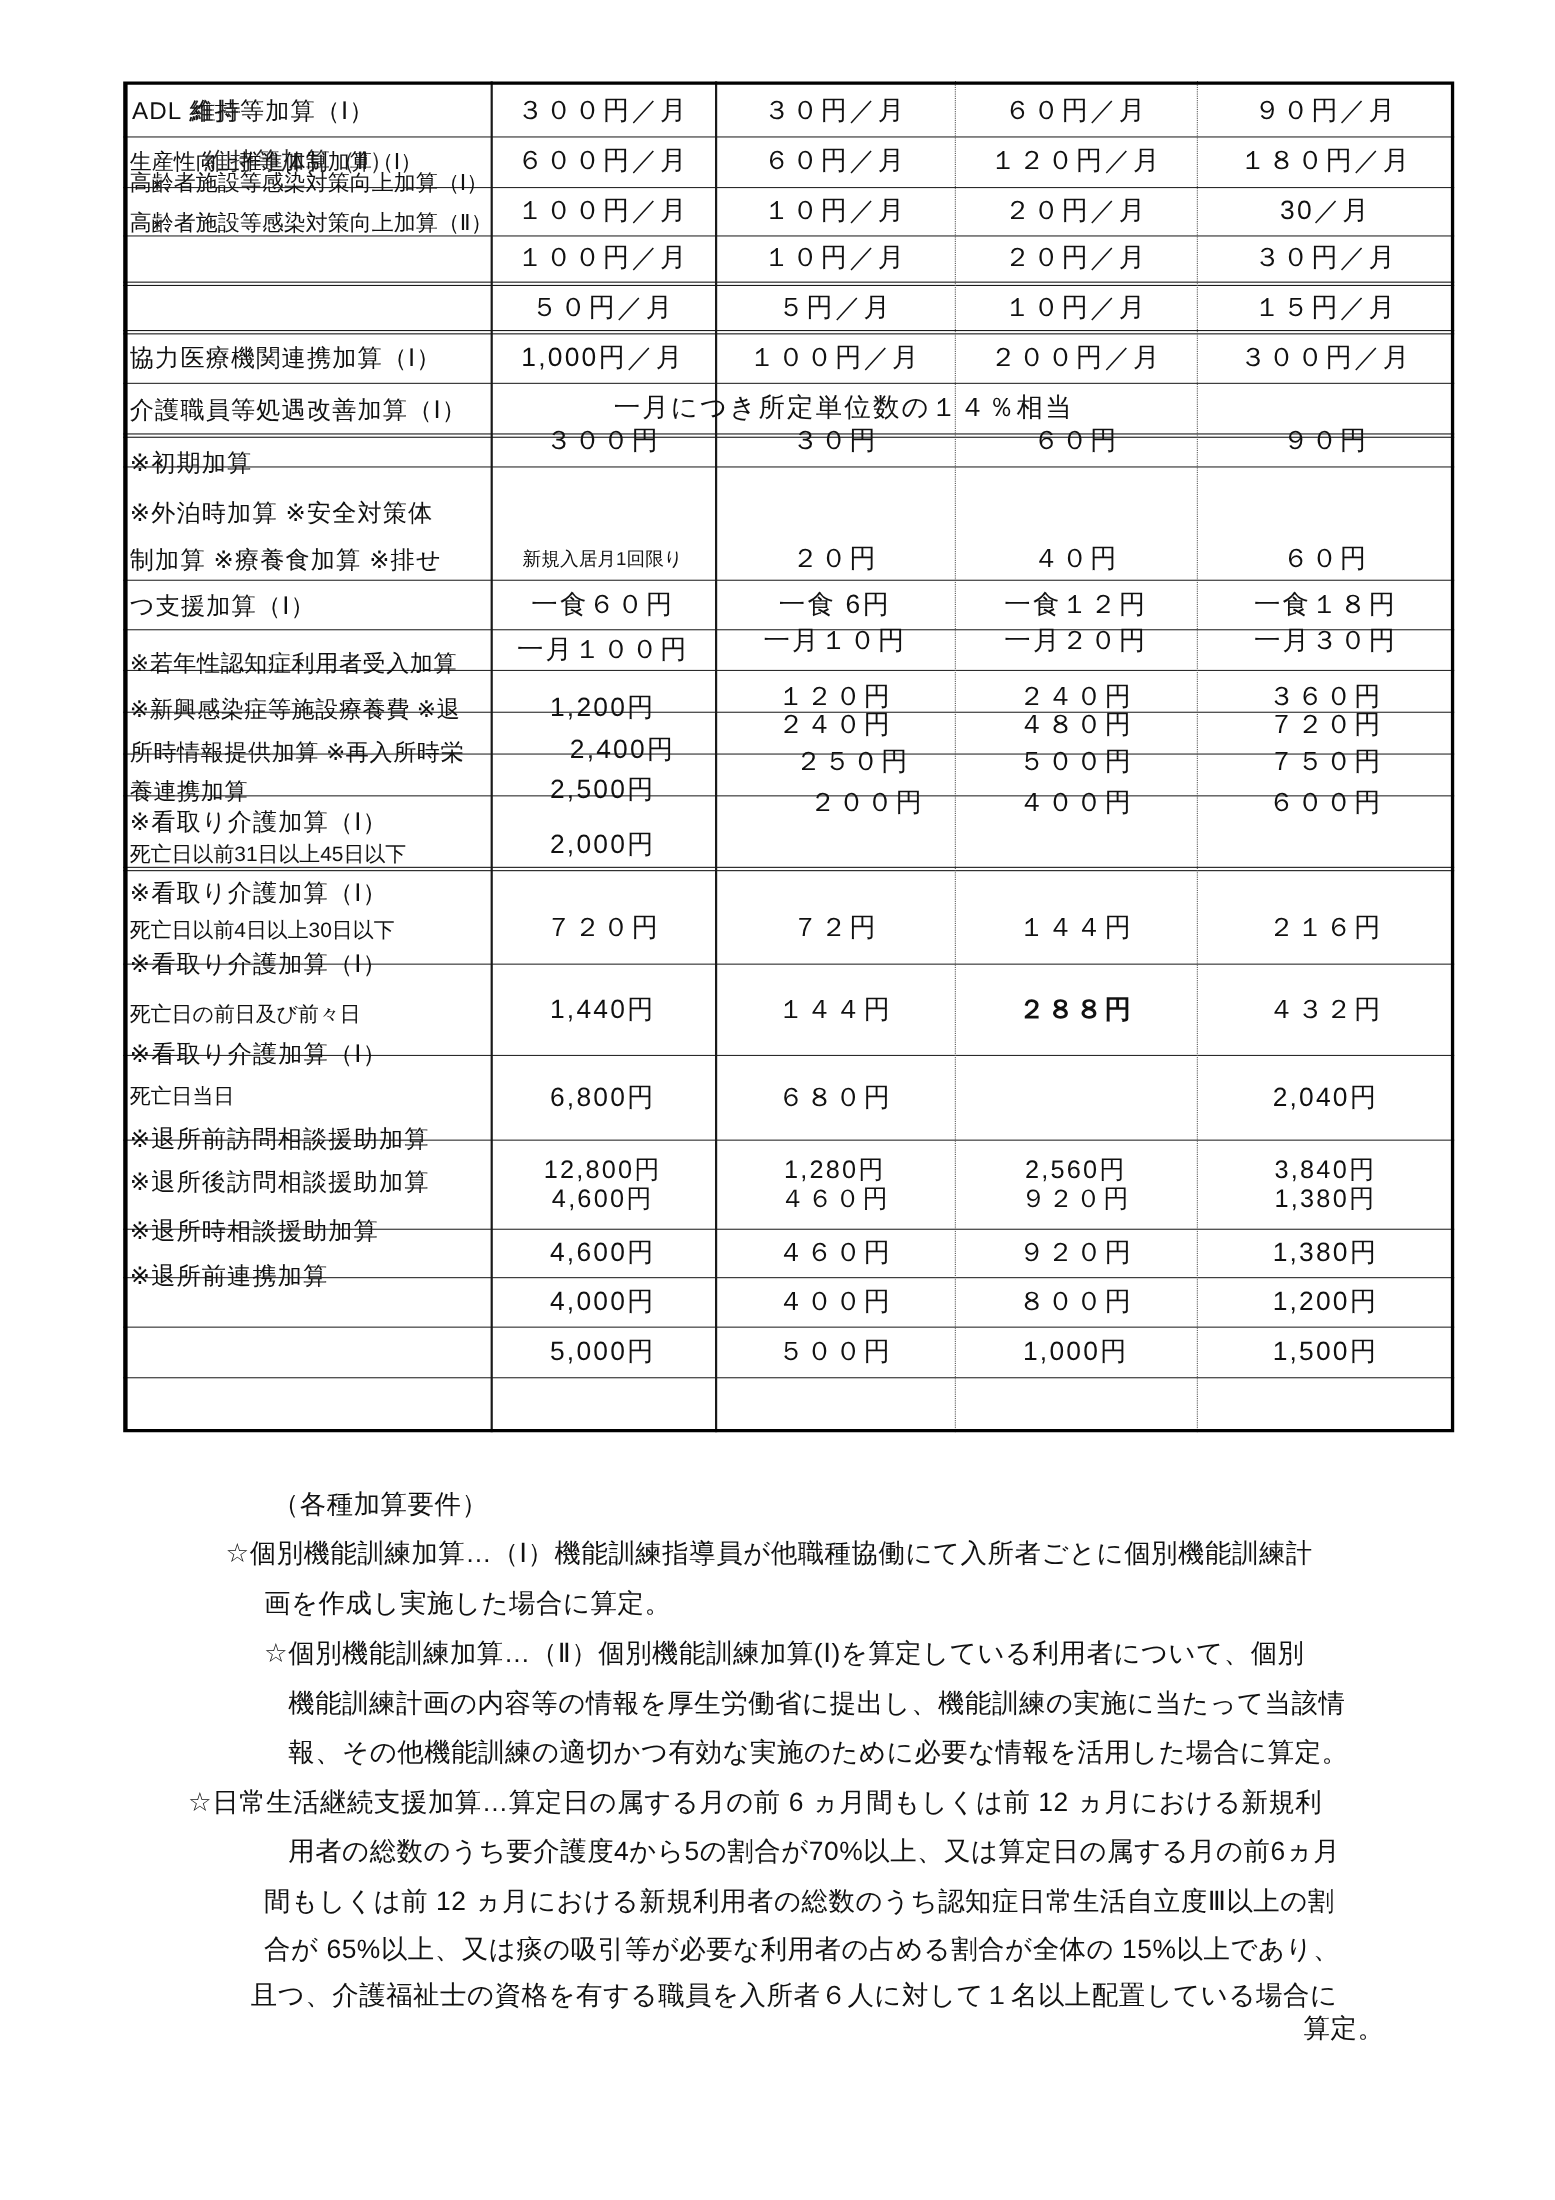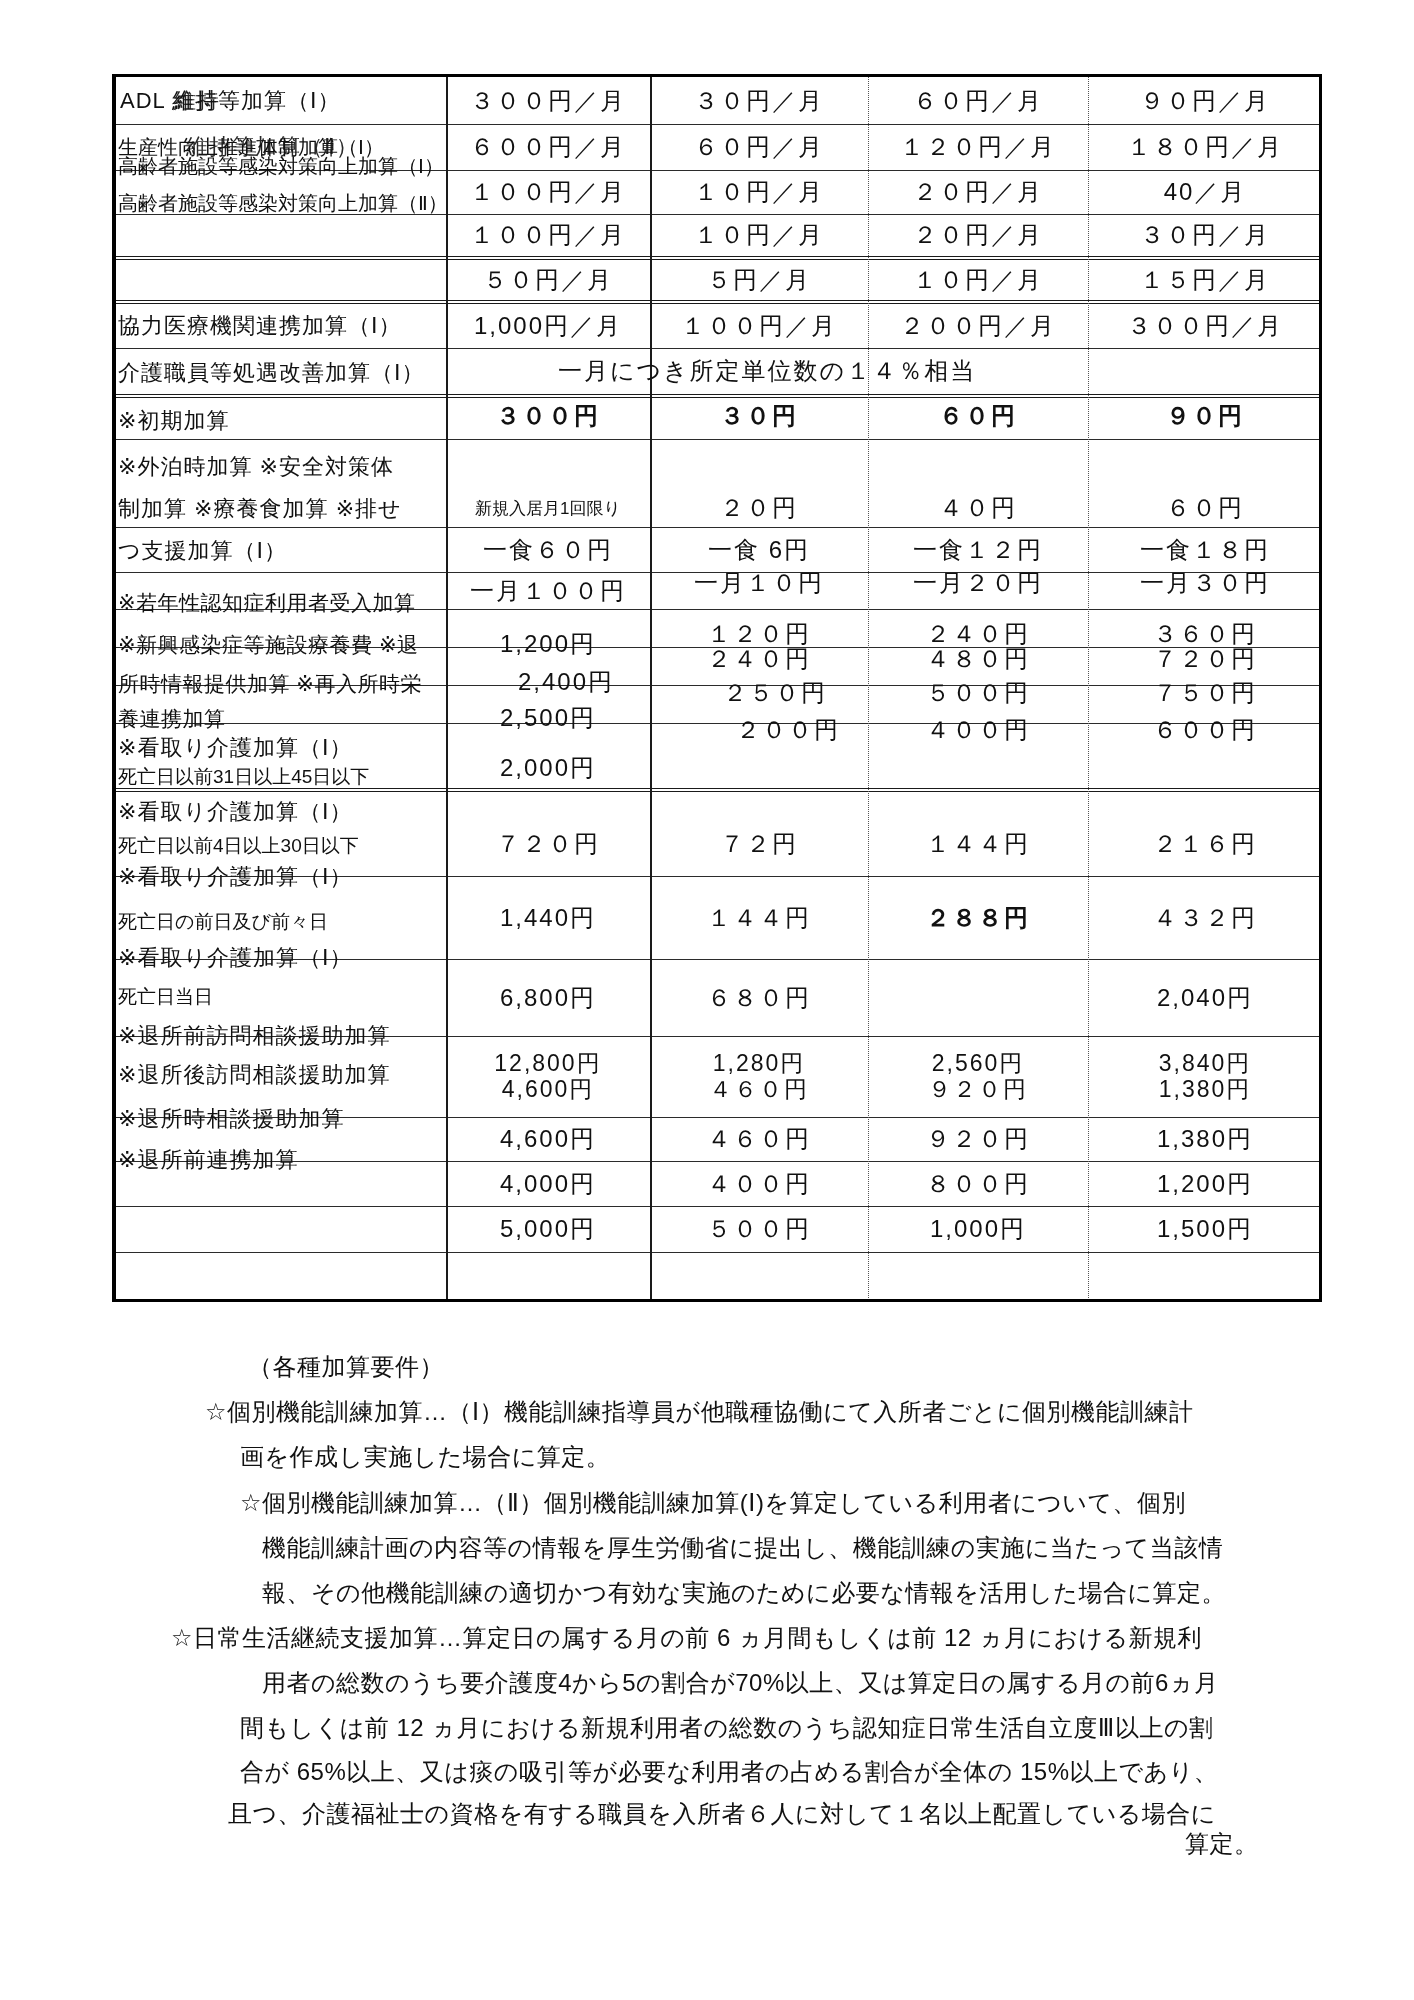--- a/index.html
+++ b/index.html
@@ -52,21 +52,21 @@
       <div class="trow" style="top: 51px; height: 46px;">
         <div class="cell" style="left: 334px; width: 204px;">６００円／月</div>
         <div class="cell" style="left: 538px; width: 218px;">６０円／月</div>
         <div class="cell" style="left: 756px; width: 220px;">１２０円／月</div>
         <div class="cell" style="left: 976px; width: 234px;">１８０円／月</div>
       </div>
       <div class="trow" style="top: 97px; height: 44px;">
         <div class="cell" style="left: 334px; width: 204px;">１００円／月</div>
         <div class="cell" style="left: 538px; width: 218px;">１０円／月</div>
         <div class="cell" style="left: 756px; width: 220px;">２０円／月</div>
-        <div class="cell" style="left: 976px; width: 234px;">40／月</div>
+        <div class="cell" style="left: 976px; width: 234px;">30／月</div>
       </div>
       <div class="trow dbl" style="top: 141px; height: 45px;">
         <div class="cell" style="left: 334px; width: 204px;">１００円／月</div>
         <div class="cell" style="left: 538px; width: 218px;">１０円／月</div>
         <div class="cell" style="left: 756px; width: 220px;">２０円／月</div>
         <div class="cell" style="left: 976px; width: 234px;">３０円／月</div>
       </div>
       <div class="trow dbl" style="top: 186px; height: 44px;">
         <div class="cell" style="left: 334px; width: 204px;">５０円／月</div>
         <div class="cell" style="left: 538px; width: 218px;">５円／月</div>
@@ -75,21 +75,21 @@
       </div>
       <div class="trow" style="top: 230px; height: 45px;">
         <div class="cell" style="left: 334px; width: 204px;">1,000円／月</div>
         <div class="cell" style="left: 538px; width: 218px;">１００円／月</div>
         <div class="cell" style="left: 756px; width: 220px;">２００円／月</div>
         <div class="cell" style="left: 976px; width: 234px;">３００円／月</div>
       </div>
       <div class="trow dbl" style="top: 275px; height: 49px;">
         <div class="cell" style="left: 334px; width: 642px;">一月につき所定単位数の１４％相当</div>
       </div>
-      <div class="trow" style="top: 319px; height: 47px; font-weight: bold;">
+      <div class="trow" style="top: 304px; height: 47px;">
         <div class="cell" style="left: 334px; width: 204px;">３００円</div>
         <div class="cell" style="left: 538px; width: 218px;">３０円</div>
         <div class="cell" style="left: 756px; width: 220px;">６０円</div>
         <div class="cell" style="left: 976px; width: 234px;">９０円</div>
       </div>
       <div class="trow" style="top: 416px; height: 38px;">
         <div class="cell small-note" style="left: 334px; width: 204px;">新規入居月1回限り</div>
         <div class="cell" style="left: 538px; width: 218px;">２０円</div>
         <div class="cell" style="left: 756px; width: 220px;">４０円</div>
         <div class="cell" style="left: 976px; width: 234px;">６０円</div>

